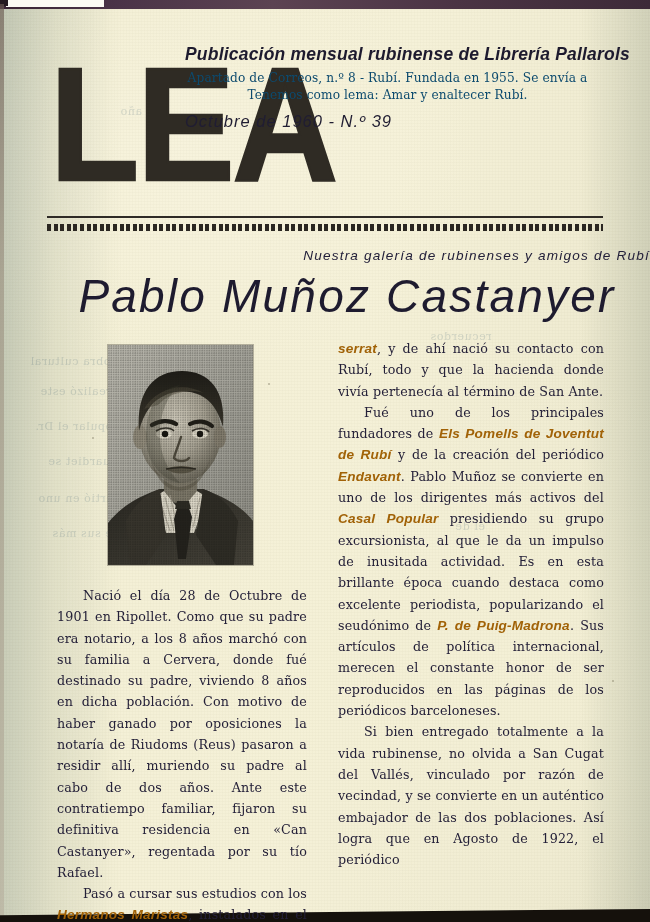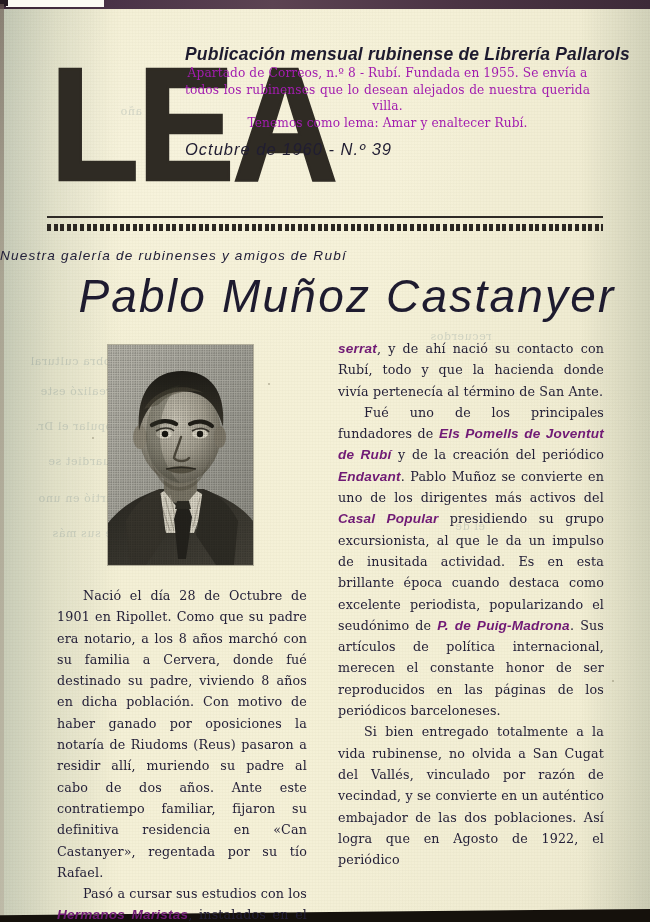--- a/index.html
+++ b/index.html
@@ -131,21 +131,22 @@
     text-align: center;
     white-space: nowrap;
     color: #1d1a2e;
   }
   .head-sub {
     font-family: "DejaVu Serif", serif;
     font-size: 12.2px;
     line-height: 16.5px;
     text-align: justify;
     text-align-last: center;
-    color: #a21caf;
+    margin-top: 5px;
+    color: #0c4a6e;
     letter-spacing: .1px;
   }
   .head-sub .l2 { display: block; }
   .head-date {
     font-family: "Liberation Sans", sans-serif;
     font-style: italic;
     font-weight: 400;
     font-size: 16.5px;
     text-align: left;
     margin-top: 9px;
@@ -181,21 +182,21 @@
     left: 47px; top: 224px;
     width: 556px; height: 7px;
     background-image: repeating-linear-gradient(90deg, #2b2722 0 4px, rgba(0,0,0,0) 4px 6.6px);
   }
 
   
   .kicker {
     position: absolute;
     left: 0; top: 248px;
     width: 650px;
-    text-align: left;
+    text-align: right;
     font-family: "Liberation Sans", sans-serif;
     font-style: italic;
     font-size: 13.6px;
     letter-spacing: 1.2px;
     color: #23203a;
   }
   .headline {
     position: absolute;
     left: 0; top: 268px;
     width: 650px;
@@ -239,21 +240,21 @@
     color: #242038;
     letter-spacing: .15px;
   }
   .col p { margin: 0; text-indent: 26px; }
   .col b {
     font-family: "Liberation Sans", sans-serif;
     font-style: italic;
     font-weight: 700;
     font-size: 13.6px;
     letter-spacing: .2px;
-    color: #701a75;
+    color: #a16207;
     margin-top: 16px;
   }
   #col-left  { left: 57px;  top: 585px; width: 250px; }
   #col-right { left: 338px; top: 338px; width: 266px; }
 
   .specks { position:absolute; background:#7d7a62; border-radius:50%; opacity:.5; }
 </style>
 </head>
 <body>
 
@@ -287,21 +288,20 @@
   <div class="specks" style="left:612px; top:680px; width:2px; height:2px;"></div>
 
   <div class="masthead">
     <div class="lea">LEA</div>
   </div>
 
   <div class="head-block">
     <div class="head-title">Publicación mensual rubinense de Librería Pallarols</div>
     <div class="head-sub">
       <span>Apartado de Correos, n.º 8 - Rubí. Fundada en 1955. Se envía a</span>
-      <span class="l2">todos los rubinenses que lo desean alejados de nuestra querida villa.</span>
       <span class="l2">Tenemos como lema: Amar y enaltecer Rubí.</span>
     </div>
     <div class="head-date">Octubre de 1960 - N.º 39</div>
   </div>
 
   <div class="rule-solid"></div>
   <div class="rule-dots"></div>
 
   <div class="kicker">Nuestra galería de rubinenses y amigos de Rubí</div>
   <div class="headline">Pablo Muñoz Castanyer</div>

